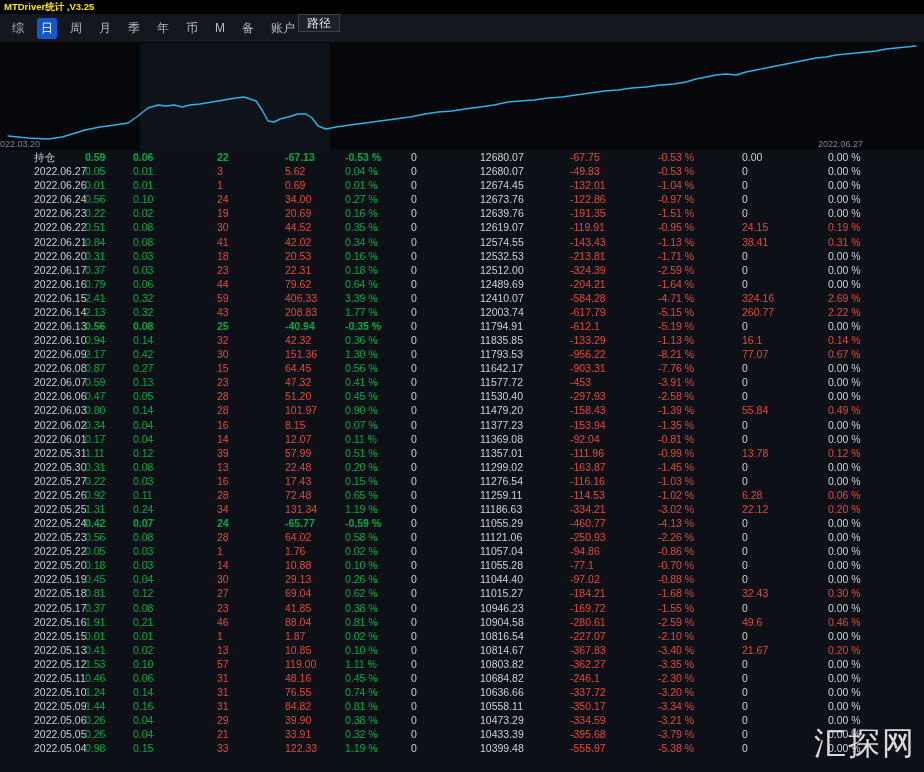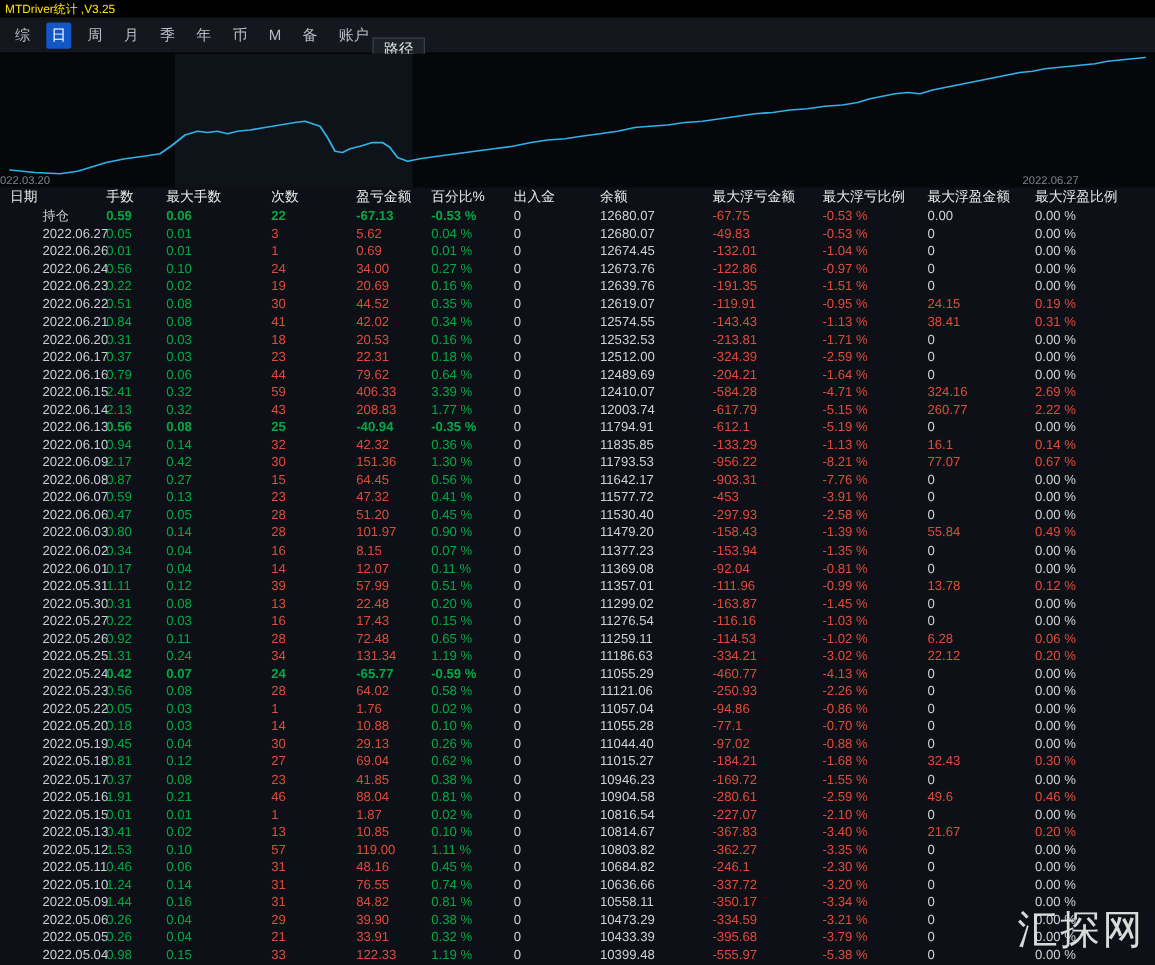--- a/index.html
+++ b/index.html
@@ -4,29 +4,29 @@
 <style>
   html,body{margin:0;padding:0;}
   body{
     width:924px;height:772px;overflow:hidden;position:relative;
     background:#0d1016;
     font-family:"Liberation Sans","DejaVu Sans",sans-serif;
     -webkit-font-smoothing:antialiased;
   }
   
   .titlebar{height:14px;background:#000;position:relative;display:flex;align-items:center;}
-  .app-title{color:#ffe400;font-size:9.5px;font-weight:normal;padding-left:4px;white-space:nowrap;}
+  .app-title{color:#ffe400;font-size:9.5px;font-weight:bold;padding-left:4px;white-space:nowrap;}
   .homelink{position:absolute;left:838px;top:15px;color:#4aa3ff;font-size:9.5px;white-space:nowrap;}
   
   .menubar{height:28px;background:#14171d;position:relative;display:flex;align-items:center;border-bottom:1px solid #000;}
   .menu-items{display:flex;align-items:center;gap:9px;padding-left:8px;font-size:12px;color:#b8bcc4;}
   .mi{padding:2px 4px;white-space:nowrap;}
   .mi.active{background:#1257c8;color:#ffffff;border-radius:2px;}
   .path-btn{
-    position:absolute;left:298px;top:16px;height:18px;padding:0 8px;
+    position:absolute;left:298px;top:0;height:18px;padding:0 8px;
     background:#1c2027;border:1px solid #3a3f48;color:#e0e3e8;font-size:12px;
     display:flex;align-items:center;box-sizing:border-box;
   }
   
   .chart{position:relative;height:108px;background:#05070b;overflow:hidden;}
   .chart-band{position:absolute;left:140px;top:0;width:190px;height:100%;background:#0e1219;}
   .chart svg{position:absolute;left:0;top:0;}
   .axis-label{position:absolute;bottom:2px;color:#7f848c;font-size:9px;white-space:nowrap;}
   .axis-label.start{left:-5px;}
   .axis-label.end{left:818px;}
@@ -80,34 +80,20 @@
 <div class="chart">
   <div class="chart-band"></div>
   <svg width="924" height="108" viewBox="0 0 924 108">
     <polyline fill="none" stroke="#2fb3e8" stroke-width="1.4" stroke-linejoin="round" stroke-linecap="round" points="8,93 28,95 48,96 62,94 72,91 85,87 100,84 115,82 128,80 138,73 148,65 158,62 166,63 174,62 182,64 190,62 200,61 212,59 224,57 236,55 244,54 250,56 256,58 262,67 268,78 274,79 280,76 288,74 298,71 306,71 312,75 318,83 326,86 336,84 350,82 365,80 380,78 395,76 410,74 425,71 438,69 452,68 465,66 480,64 494,62 508,59 520,58 534,57 548,55 562,54 576,52 590,50 604,48 618,47 632,45 646,44 660,42 674,41 686,39 696,36 706,34 716,32 726,31 736,32 746,29 756,27 766,25 776,23 786,21 796,19 806,17 816,15 826,14 836,12 846,11 856,10 866,9 876,8 886,6 896,5 906,4 916,3"></polyline>
   </svg>
   <span class="axis-label start">2022.03.20</span>
   <span class="axis-label end">2022.06.27</span>
 </div>
 
 <div class="stats-table">
-  <div class="trow thead">
-      <div class="cell c-head">日期</div>
-      <div class="cell c-head">手数</div>
-      <div class="cell c-head">最大手数</div>
-      <div class="cell c-head">次数</div>
-      <div class="cell c-head">盈亏金额</div>
-      <div class="cell c-head">百分比%</div>
-      <div class="cell c-head">出入金</div>
-      <div class="cell c-head">余额</div>
-      <div class="cell c-head">最大浮亏金额</div>
-      <div class="cell c-head">最大浮亏比例</div>
-      <div class="cell c-head">最大浮盈金额</div>
-      <div class="cell c-head">最大浮盈比例</div>
-    </div>
   <div>
       <div class="trow">
         <div class="cell c-date">持仓</div>
         <div class="cell c-green b">0.59</div>
         <div class="cell c-green b">0.06</div>
         <div class="cell c-green b">22</div>
         <div class="cell c-green b">-67.13</div>
         <div class="cell c-green b">-0.53 %</div>
         <div class="cell c-plain">0</div>
         <div class="cell c-plain">12680.07</div>

